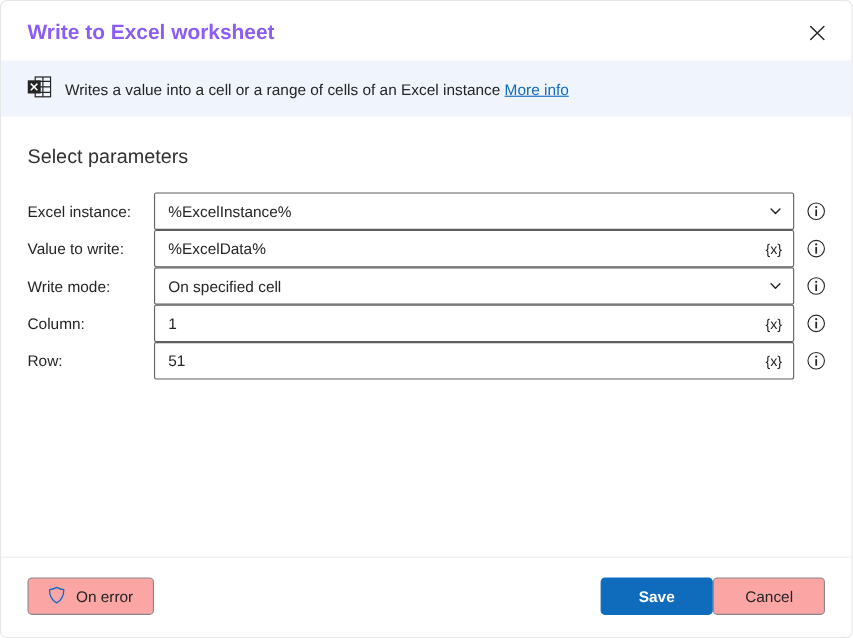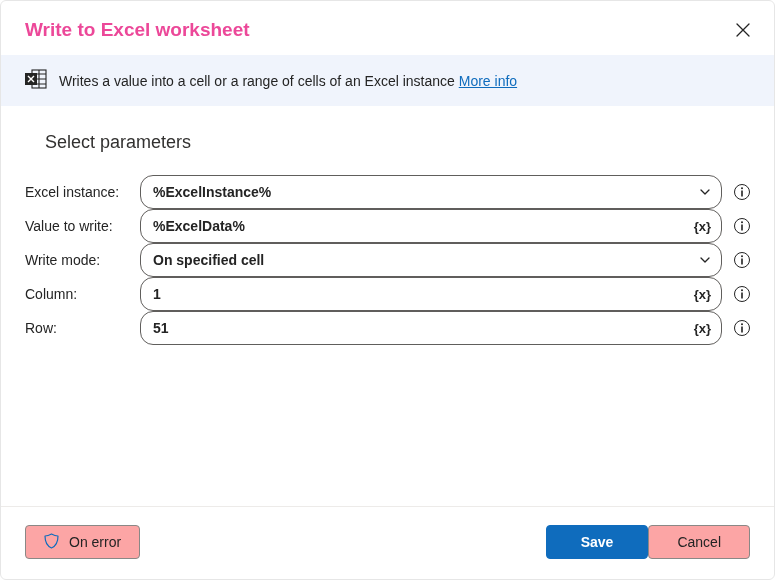--- a/index.html
+++ b/index.html
@@ -17,21 +17,21 @@
 
   .dlg-header {
     display: flex;
     justify-content: space-between;
     align-items: center;
     padding: 18px 24px 14px 24px;
   }
   .dlg-title {
     font-size: 19px;
     font-weight: 600;
-    color: #ec4899;
+    color: #8b5cf6;
   }
   .close-icon {
     width: 14px;
     height: 14px;
     display:flex;
     align-items:center;
     justify-content:center;
     cursor:pointer;
   }
 
@@ -49,21 +49,20 @@
     flex:1;
     padding: 26px 24px 10px 24px;
     display:flex;
     flex-direction:column;
   }
   .section-title {
     font-size:18px;
     font-weight:400;
     margin-bottom: 22px;
     color:#323130;
-    margin-left:20px;
   }
   .form-row {
     display:flex;
     align-items:center;
   }
   .form-row:last-child { margin-bottom:16px; }
   .form-label {
     width: 115px;
     font-size:14px;
     color:#242424;
@@ -72,28 +71,27 @@
   .control-wrap {
     flex:1;
     display:flex;
     align-items:center;
     gap:12px;
   }
   .control {
     flex:1;
     height: 34px;
     border: 1px solid #605e5c;
-    border-radius:13px;
+    border-radius:2px;
     display:flex;
     align-items:center;
     padding: 0 10px 0 12px;
     background:#fff;
     font-size:14px;
     justify-content:space-between;
-    font-weight:bold;
   }
   .control .val { color:#242424; }
   .chev { display:flex; align-items:center; justify-content:center; }
   .fx  { font-size:13px; color:#242424; }
   .info-icon {
     width:16px; height:16px;
     border:1px solid #242424;
     border-radius:50%;
     display:flex; align-items:center; justify-content:center;
     padding:0;

